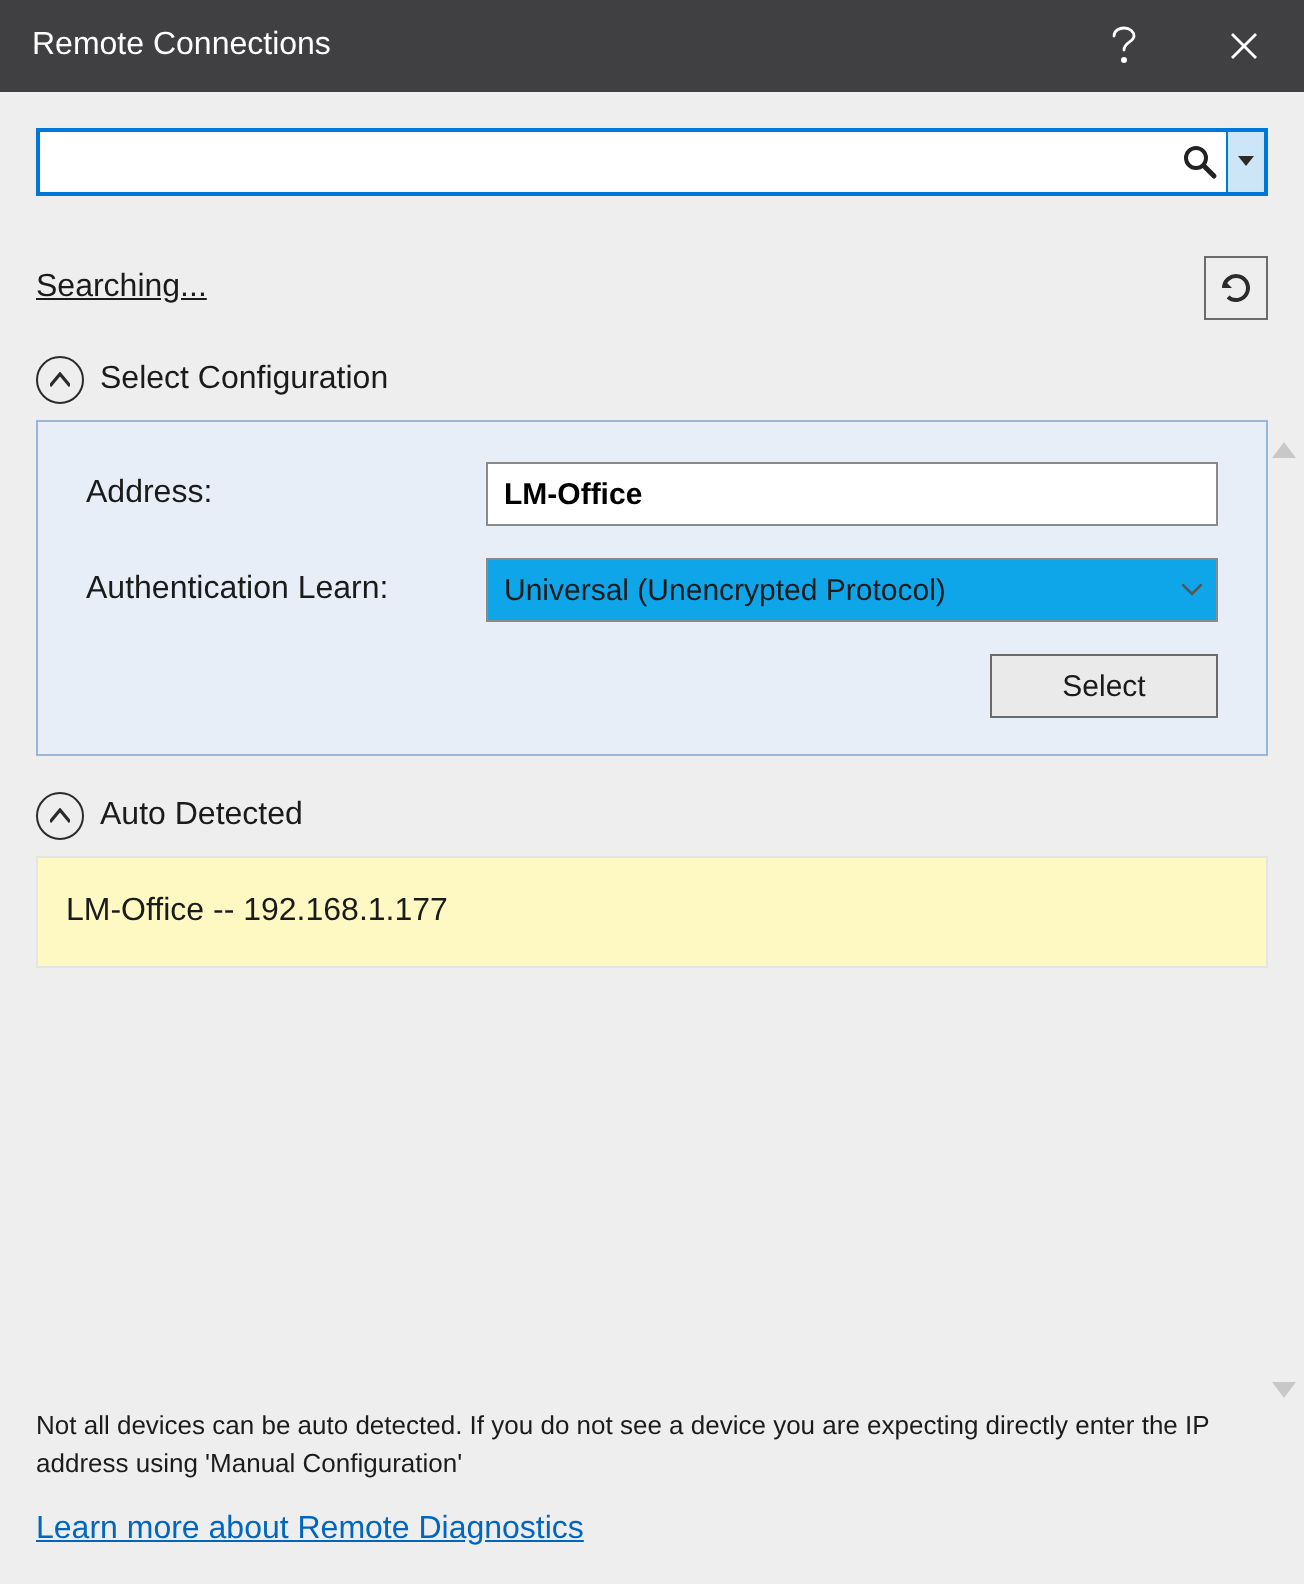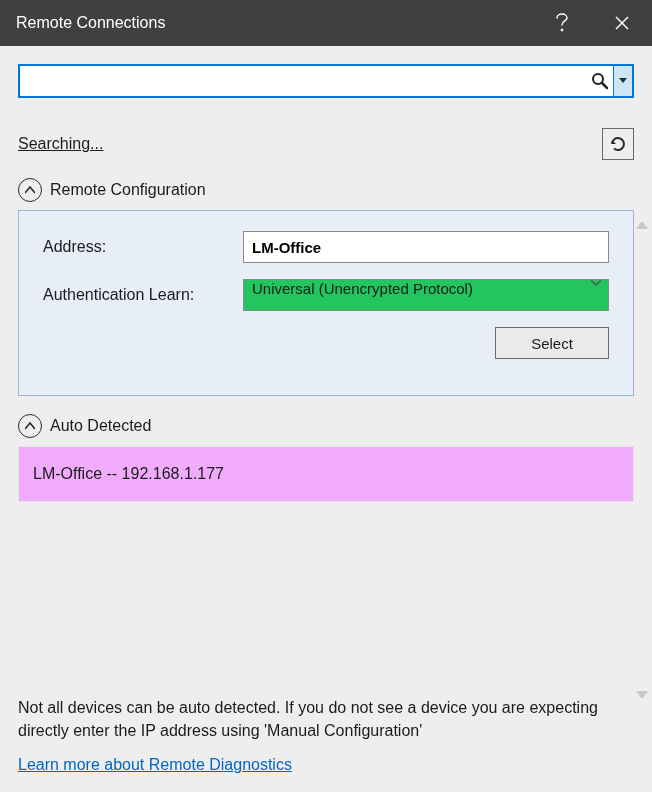--- a/index.html
+++ b/index.html
@@ -121,21 +121,21 @@
     display: flex;
     align-items: center;
     justify-content: center;
     margin-right: 8px;
     background: #eeeeee;
   }
   
   .manual-panel {
     border: 1px solid #9bb7d6;
     background: #e7eef8;
-    padding: 20px 24px 36px 24px;
+    padding: 20px 24px 18px 24px;
     margin-bottom: 14px;
   }
   .form-row {
     display: flex;
     align-items: center;
     margin-bottom: 16px;
   }
   .form-row label {
     width: 200px;
     font-size: 16px;
@@ -148,23 +148,23 @@
     padding: 0 8px;
     font-size: 15px;
     font-family: inherit;
     outline: none;
     font-weight: bold;
   }
   .combo {
     flex: 1;
     height: 30px;
     border: 1px solid #8a8a8a;
-    background: #22c55e;
-    display: flex;
-    align-items: flex-start;
+    background: #0ea5e9;
+    display: flex;
+    align-items: center;
     padding-left: 8px;
     font-size: 15px;
     position: relative;
   }
   .combo .combo-text { flex: 1; }
   .combo .combo-arrow {
     width: 24px;
     display: flex;
     align-items: center;
     justify-content: center;
@@ -179,36 +179,36 @@
     height: 30px;
     border: 1px solid #6a6a6a;
     background: #eaeaea;
     font-size: 15px;
     display: flex;
     align-items: center;
     justify-content: center;
   }
   
   .detected-list {
-    background: #f0abfc;
+    background: #fef9c3;
     border: 1px solid #e5e5e5;
     padding: 18px 14px;
     font-size: 16px;
   }
   
   .scroll-up, .scroll-down {
     position: absolute;
     right: 4px;
     color: #bdbdbd;
     font-size: 14px;
   }
   .scroll-up { top: 170px; }
   .scroll-down { top: 640px; }
   .footer-text {
-    font-size: 16px;
+    font-size: 13px;
     line-height: 1.45;
     margin-bottom: 14px;
   }
   .footer-link {
     color: #0066c0;
     font-size: 16px;
   }
 </style>
 </head>
 <body>
@@ -263,21 +263,21 @@
           <path d="M0 8 L6 0 L12 8" fill="#c8c8c8"></path>
         </svg>
     </div>
 
     <div class="section-header">
       <span class="chevron-circle">
         <svg width="10" height="8" viewBox="0 0 10 8">
             <path d="M0 7 L5 1 L10 7" stroke="#2b2b2b" stroke-width="1.6" fill="none"></path>
           </svg>
       </span>
-      <span>Remote Configuration</span>
+      <span>Select Configuration</span>
     </div>
 
     <div class="manual-panel">
       <div class="form-row">
         <label>Address:</label>
         <input class="text-input" type="text" value="LM-Office" style="">
       </div>
       <div class="form-row">
         <label>Authentication Learn:</label>
         <div class="combo">

